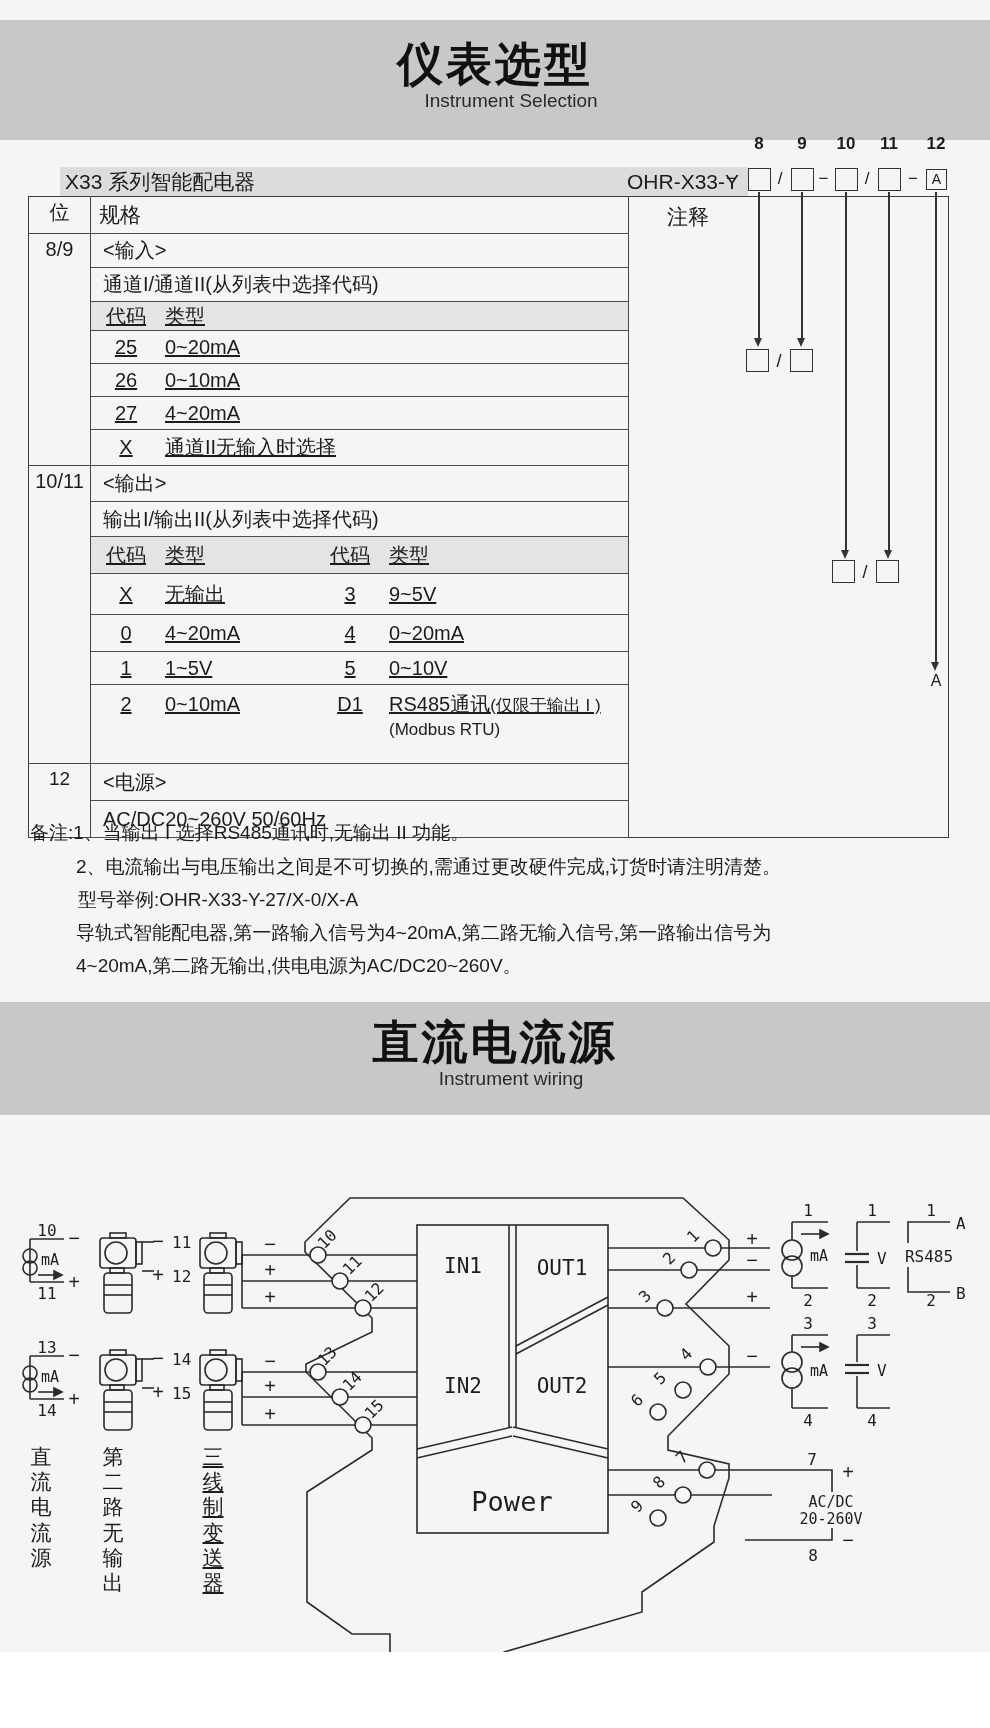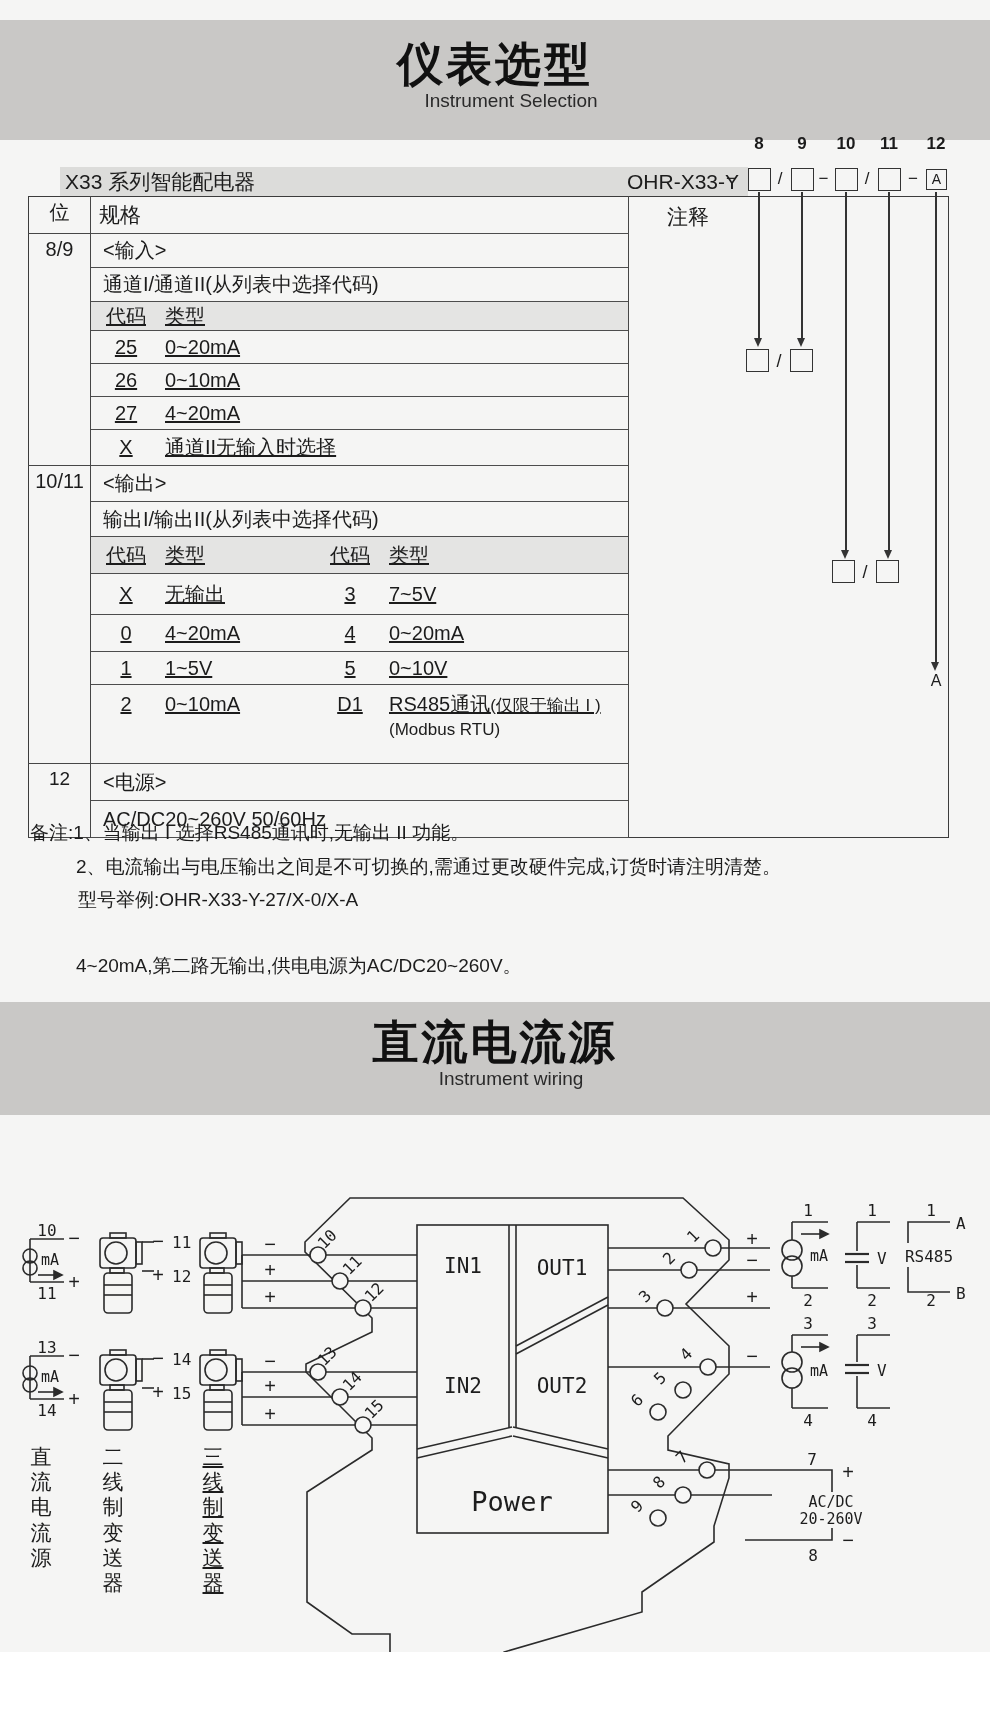--- a/index.html
+++ b/index.html
@@ -161,21 +161,21 @@
       <span class="t2">类型</span>
             </div>
           </td>
         </tr>
     <tr>
           <td class="spec" style="height:40px">
       <div class="fx">
               <span class="c1">X</span>
       <span class="t1">无输出</span>
       <span class="c2">3</span>
-      <span class="t2">7~5V</span>
+      <span class="t2">9~5V</span>
             </div>
           </td>
         </tr>
     <tr>
           <td class="spec" style="height:36px">
       <div class="fx">
               <span class="c1">0</span>
       <span class="t1">4~20mA</span>
       <span class="c2">4</span>
       <span class="t2">0~20mA</span>
@@ -228,20 +228,21 @@
   <span class="pslash" style="left:769px;top:349px;">/</span>
   <div class="pbox" style="left:790px;top:349px;"></div>
   <div class="pbox" style="left:832px;top:560px;"></div>
   <span class="pslash" style="left:855px;top:560px;">/</span>
   <div class="pbox" style="left:876px;top:560px;"></div>
   <span class="alabel" style="left:926px;top:672px;">A</span>
 
   <div class="noteln" style="left:30px;top:820px;">备注:1、当输出 I 选择RS485通讯时,无输出 II 功能。</div>
   <div class="noteln" style="left:76px;top:854px;">2、电流输出与电压输出之间是不可切换的,需通过更改硬件完成,订货时请注明清楚。</div>
   <div class="noteln" style="left:78px;top:887px;">型号举例:OHR-X33-Y-27/X-0/X-A</div>
+  <div class="noteln" style="left:76px;top:920px;">导轨式智能配电器,第一路输入信号为4~20mA,第二路无输入信号,第一路输出信号为</div>
   <div class="noteln" style="left:76px;top:953px;">4~20mA,第二路无输出,供电电源为AC/DC20~260V。</div>
 
   <div class="band" style="top:1002px;height:113px;">
     <div class="band-title" style="padding-top:16px;">直流电流源</div>
     <div class="band-sub">Instrument wiring</div>
   </div>
 
   <svg class="diagram" width="990" height="613" viewBox="0 0 990 613">
     <g stroke="#2b2b2b" stroke-width="1.6" fill="none">
 
@@ -492,16 +493,16 @@
       <text x="812" y="350" class="mid tmono">7</text>
       <text x="848" y="364" class="sgn">+</text>
       <text x="831" y="392" class="mid tmono" font-size="15">AC/DC</text>
       <text x="831" y="409" class="mid tmono" font-size="15">20-260V</text>
       <text x="848" y="432" class="sgn">−</text>
       <text x="813" y="446" class="mid tmono">8</text>
     </g>
   </svg>
 
   <div class="vlabel" style="left:29px;top:1444px;">直流电流源</div>
-  <div class="vlabel" style="left:101px;top:1444px;">二线制变送器</div>
+  <div class="vlabel" style="left:101px;top:1444px;">第二路无输出</div>
   <div class="vlabel" style="left:201px;top:1444px;text-decoration:underline;">三线制变送器</div>
 
 </div>
 
 </body></html>

